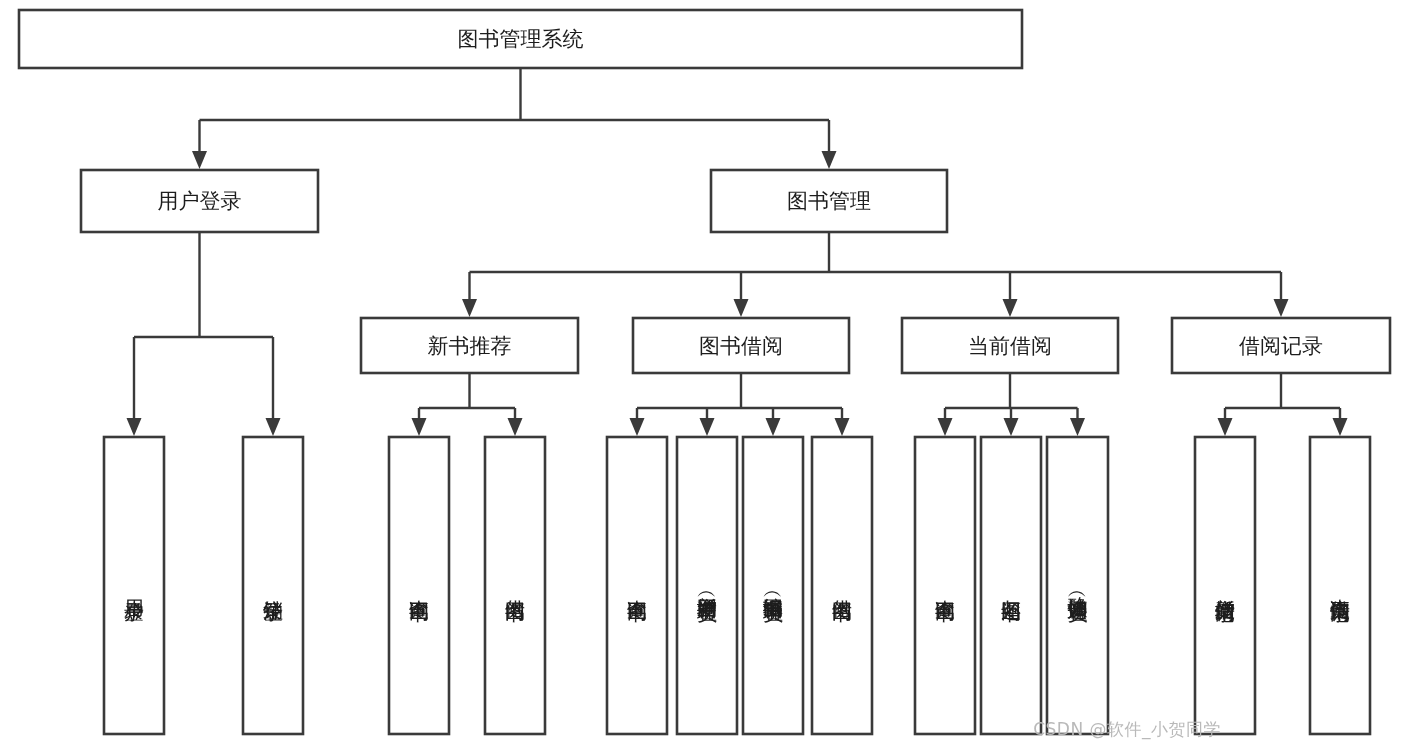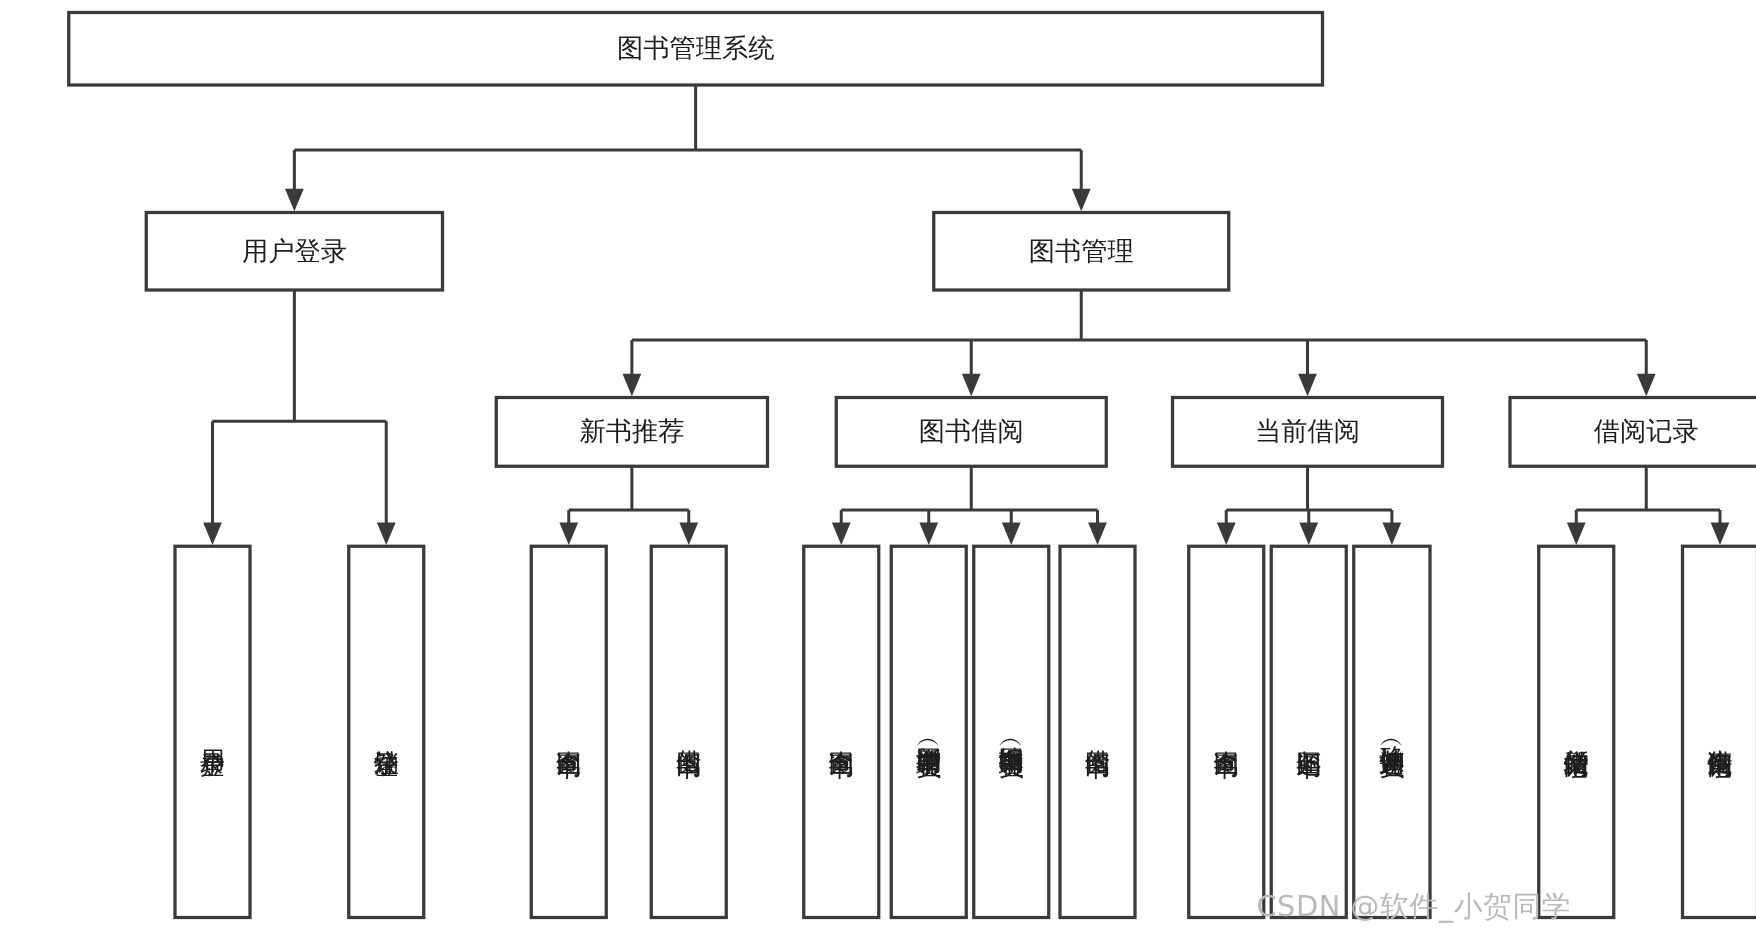--- a/index.html
+++ b/index.html
@@ -14,21 +14,20 @@
     overflow: hidden;
     font-family: "DejaVu Sans", "Liberation Sans", sans-serif;
     position: relative;
   }
   #diagram-root {
     position: absolute;
     left: 0;
     top: 0;
     width: 1229px;
     height: 747px;
-    padding-left: 36px;
   }
   svg.diagram-canvas {
     display: block;
     width: 1405px;
     height: 747px;
     background: #ffffff;
   }
   .node-box {
     fill: #ffffff;
     stroke: #3a3a3a;
@@ -68,21 +67,21 @@
   }
   .arrow-head {
     fill: #3a3a3a;
     stroke: none;
   }
   .watermark {
     position: absolute;
     right: 8px;
     bottom: 6px;
     font-family: "DejaVu Sans", "Liberation Sans", sans-serif;
-    font-size: 23px;
+    font-size: 17px;
     color: #b9b9b9;
     letter-spacing: 0.5px;
     white-space: nowrap;
     pointer-events: none;
   }
 </style>
 </head>
 <body>
 
 <div id="diagram-root">

